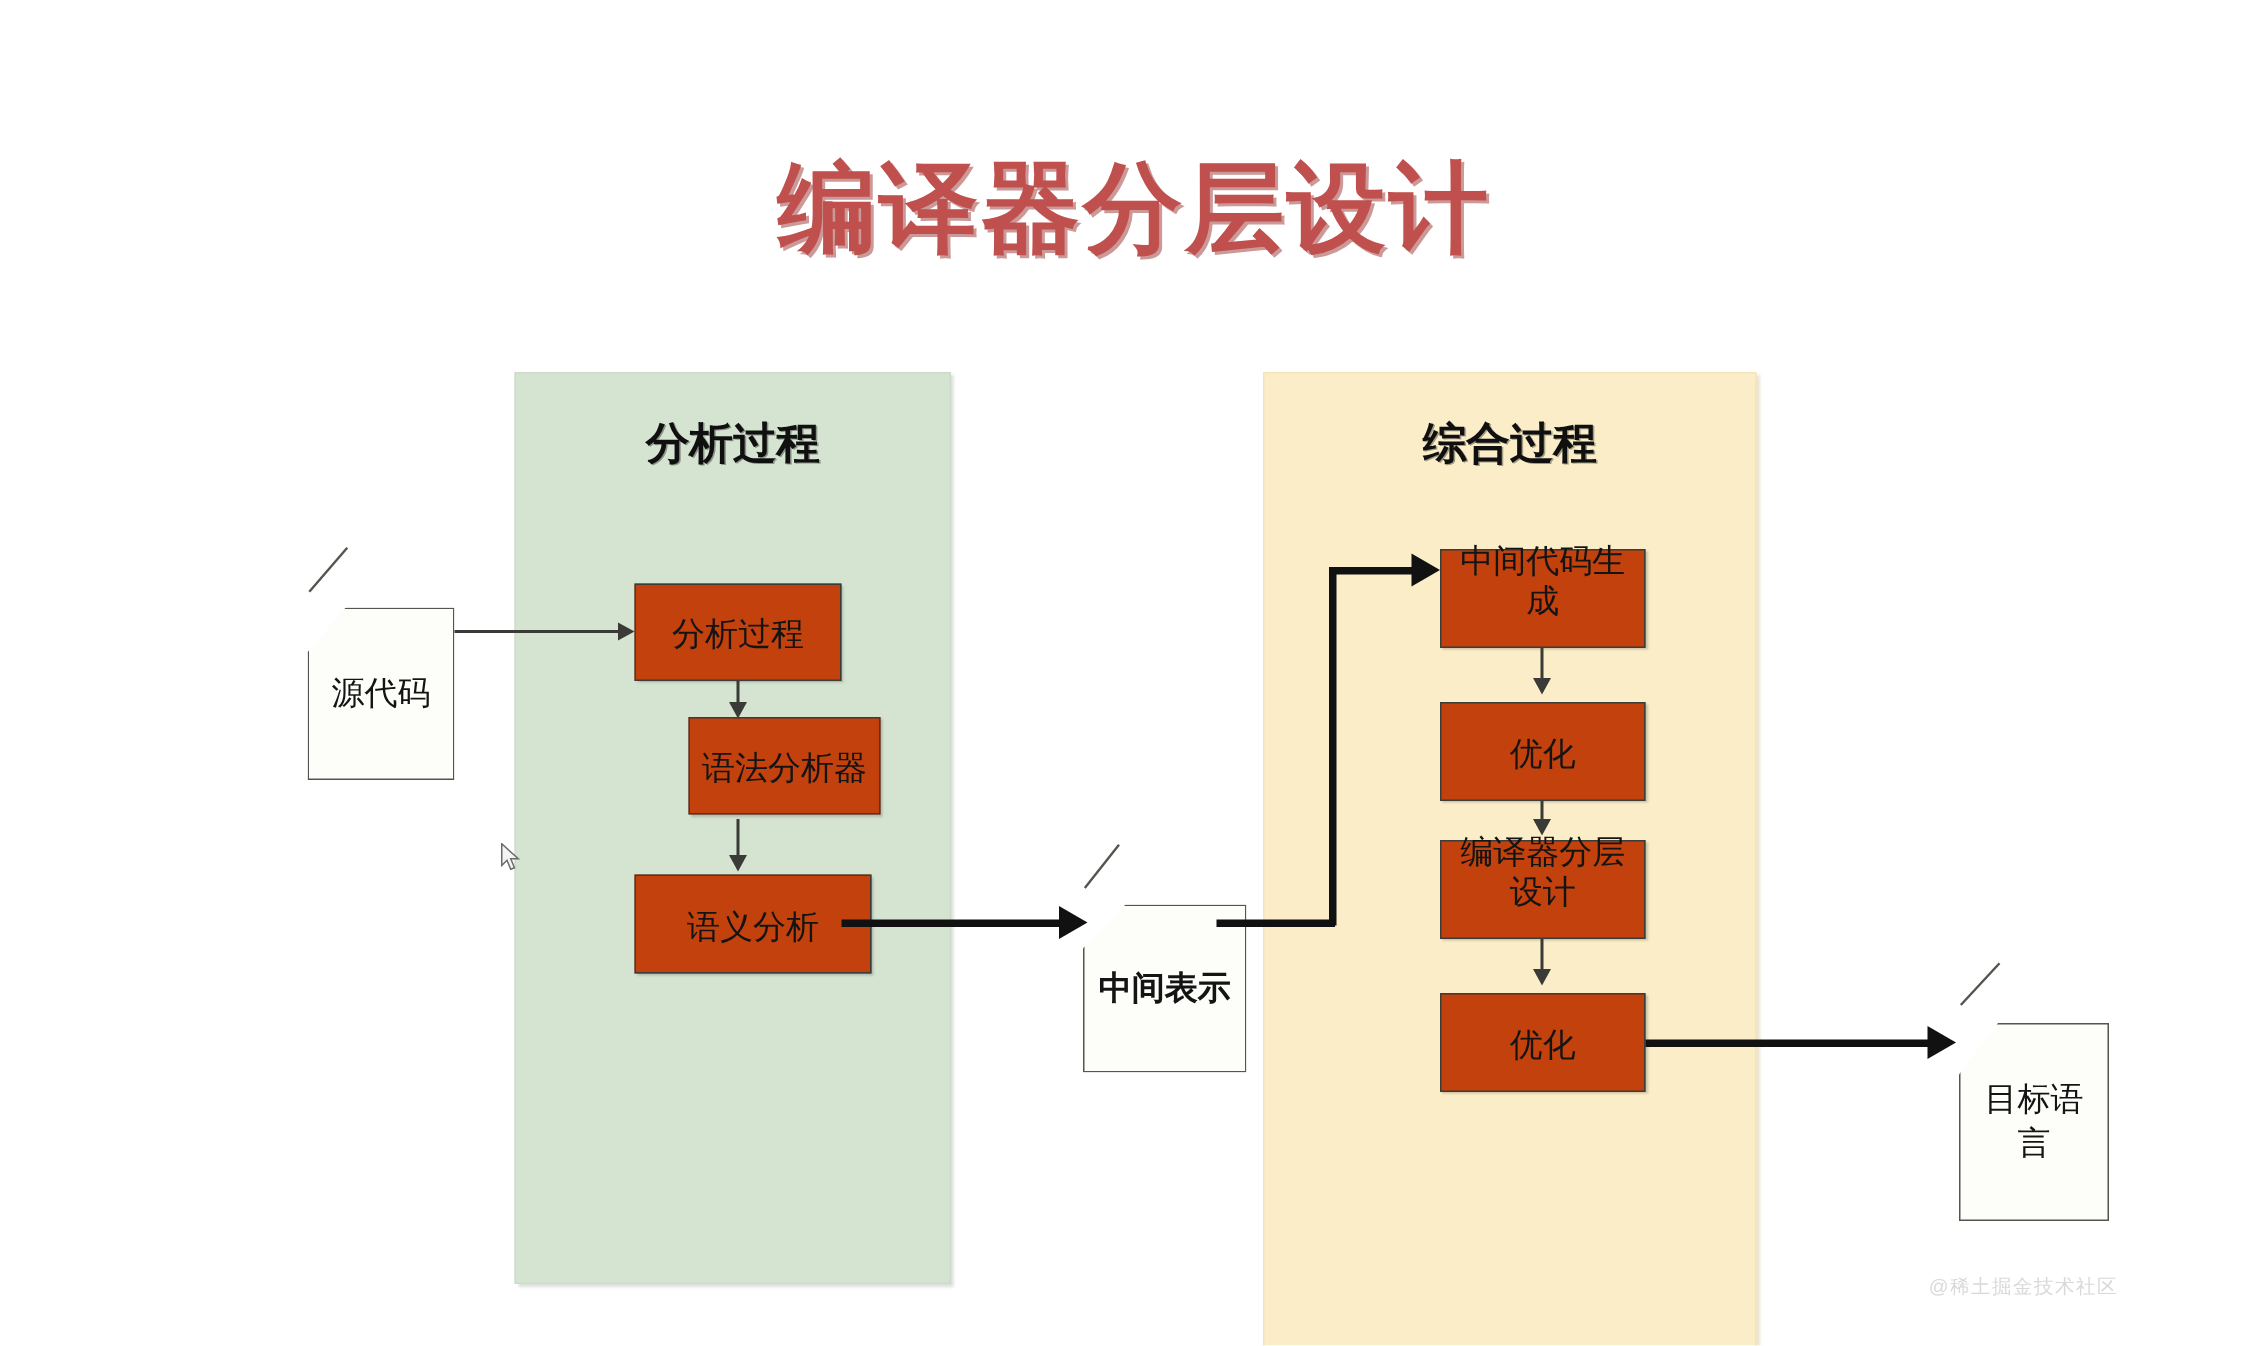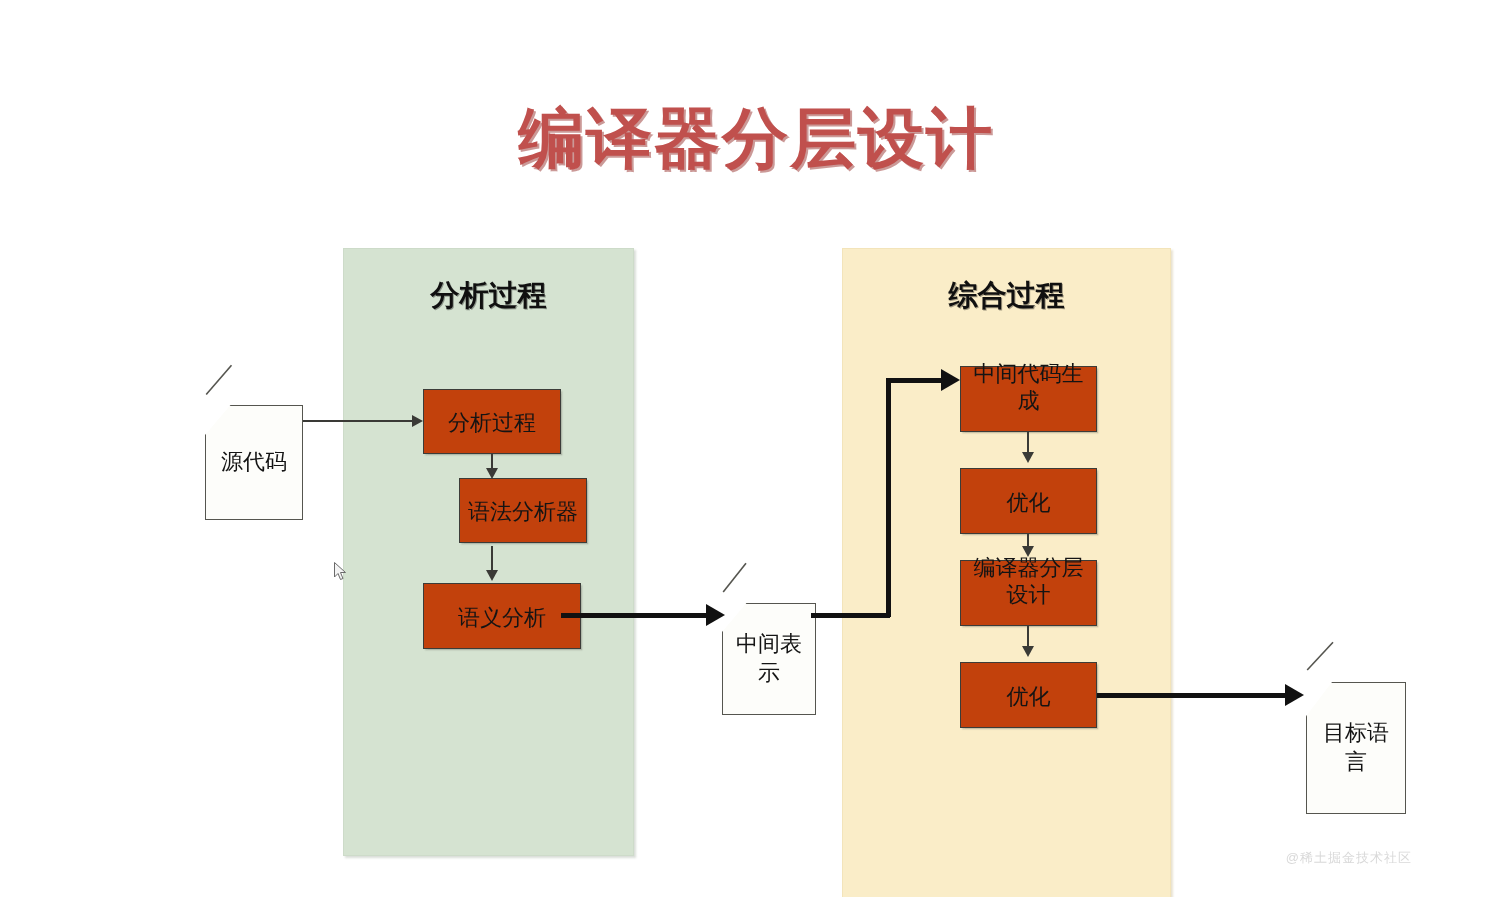--- a/index.html
+++ b/index.html
@@ -115,21 +115,21 @@
     padding: 2px 8px;
     clip-path: polygon(26% 0%, 100% 0%, 100% 100%, 0% 100%, 0% 26%);
     margin-top: 41px;
   }
   .doc-fold {
     position: absolute;
     top: 0; left: 0;
     pointer-events: none;
   }
   #doc-source  { left: 205px; top: 364px; width: 98px; height: 115px; }
-  #doc-ir      { left: 722px; top: 562px; width: 94px; height: 112px; }
+  #doc-ir      { left: 722px; top: 562px; width: 109px; height: 112px; font-weight: bold; }
   #doc-target  { left: 1306px; top: 641px; width: 100px; height: 132px; }
 
   
   .conn { position: absolute; background: #3a3a36; }
   .conn.thick { background: #111111; }
 
   .arrow-head {
     position: absolute;
     width: 0; height: 0;
   }

